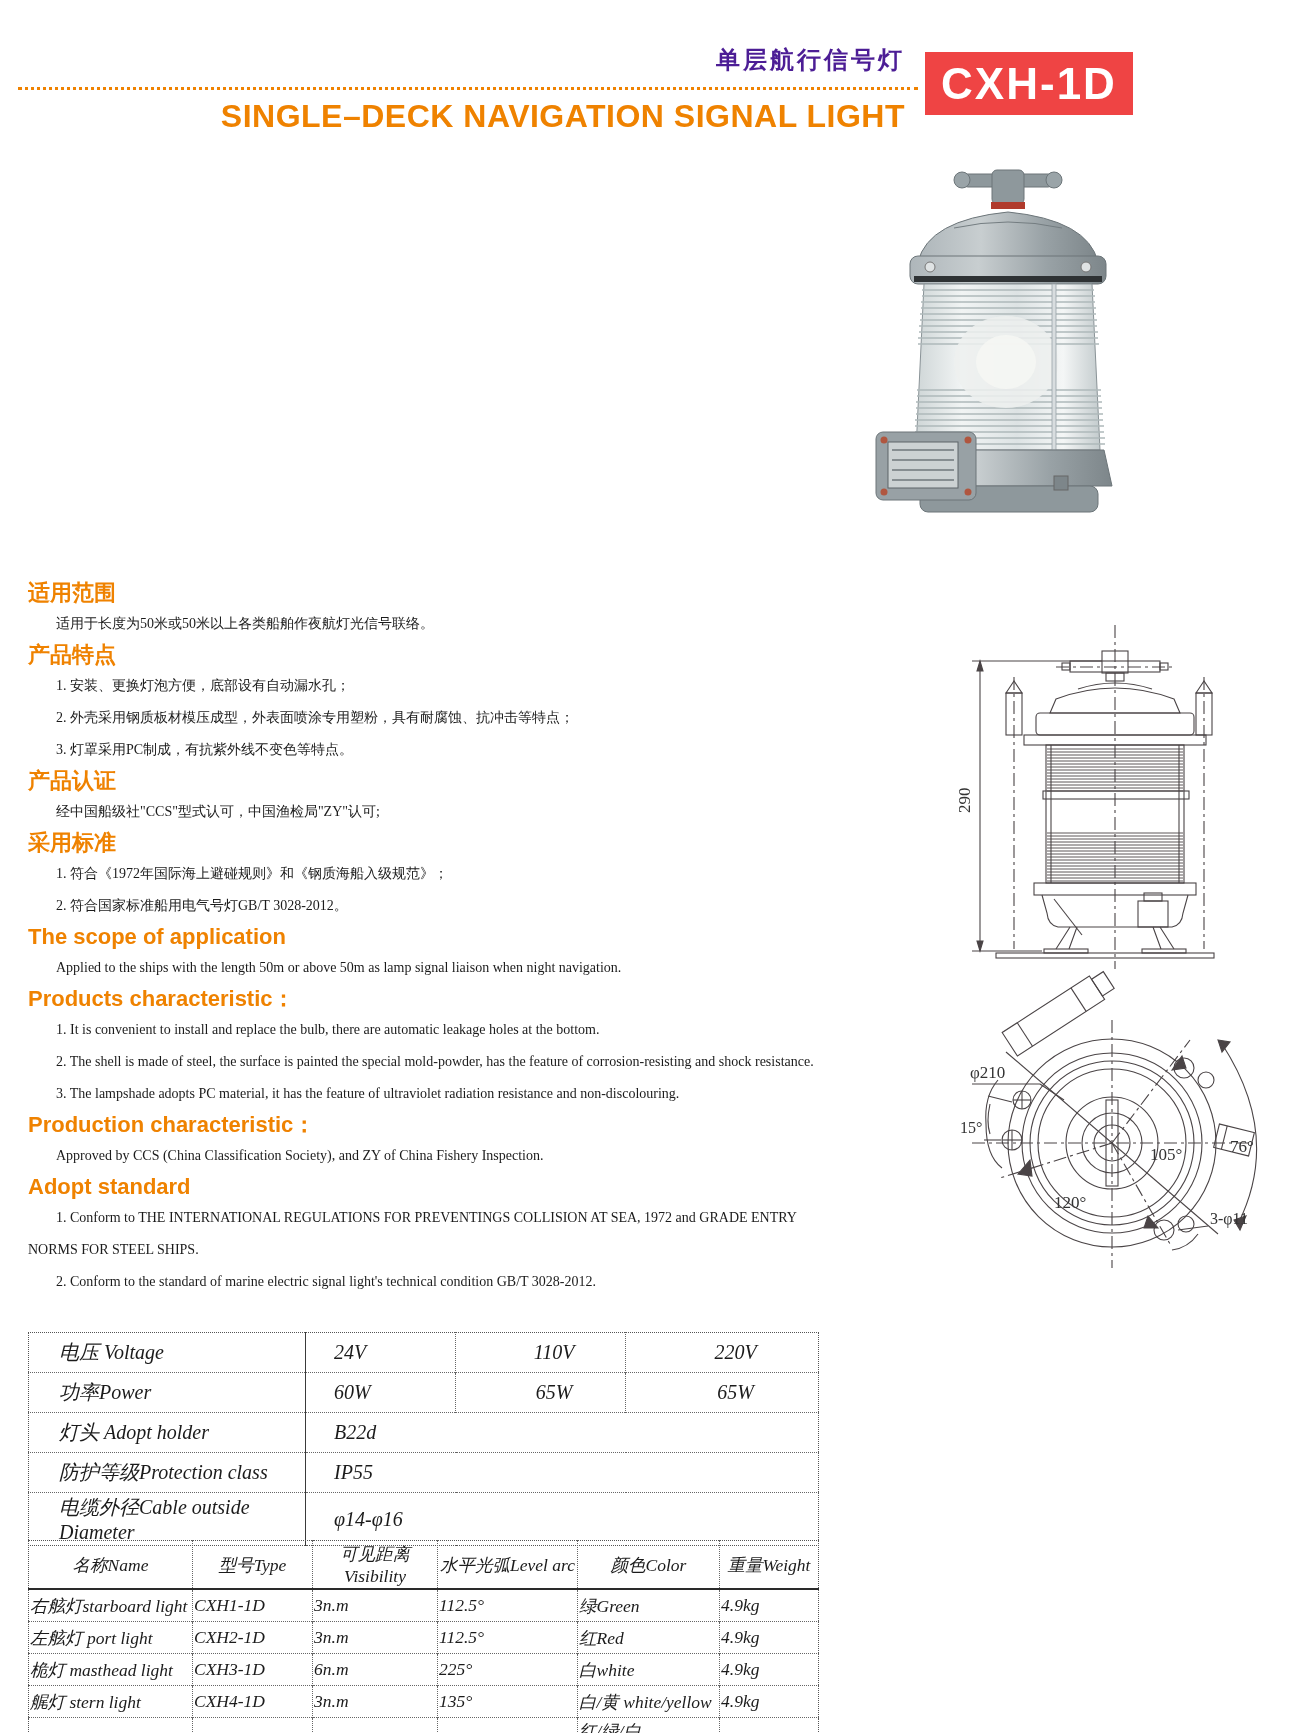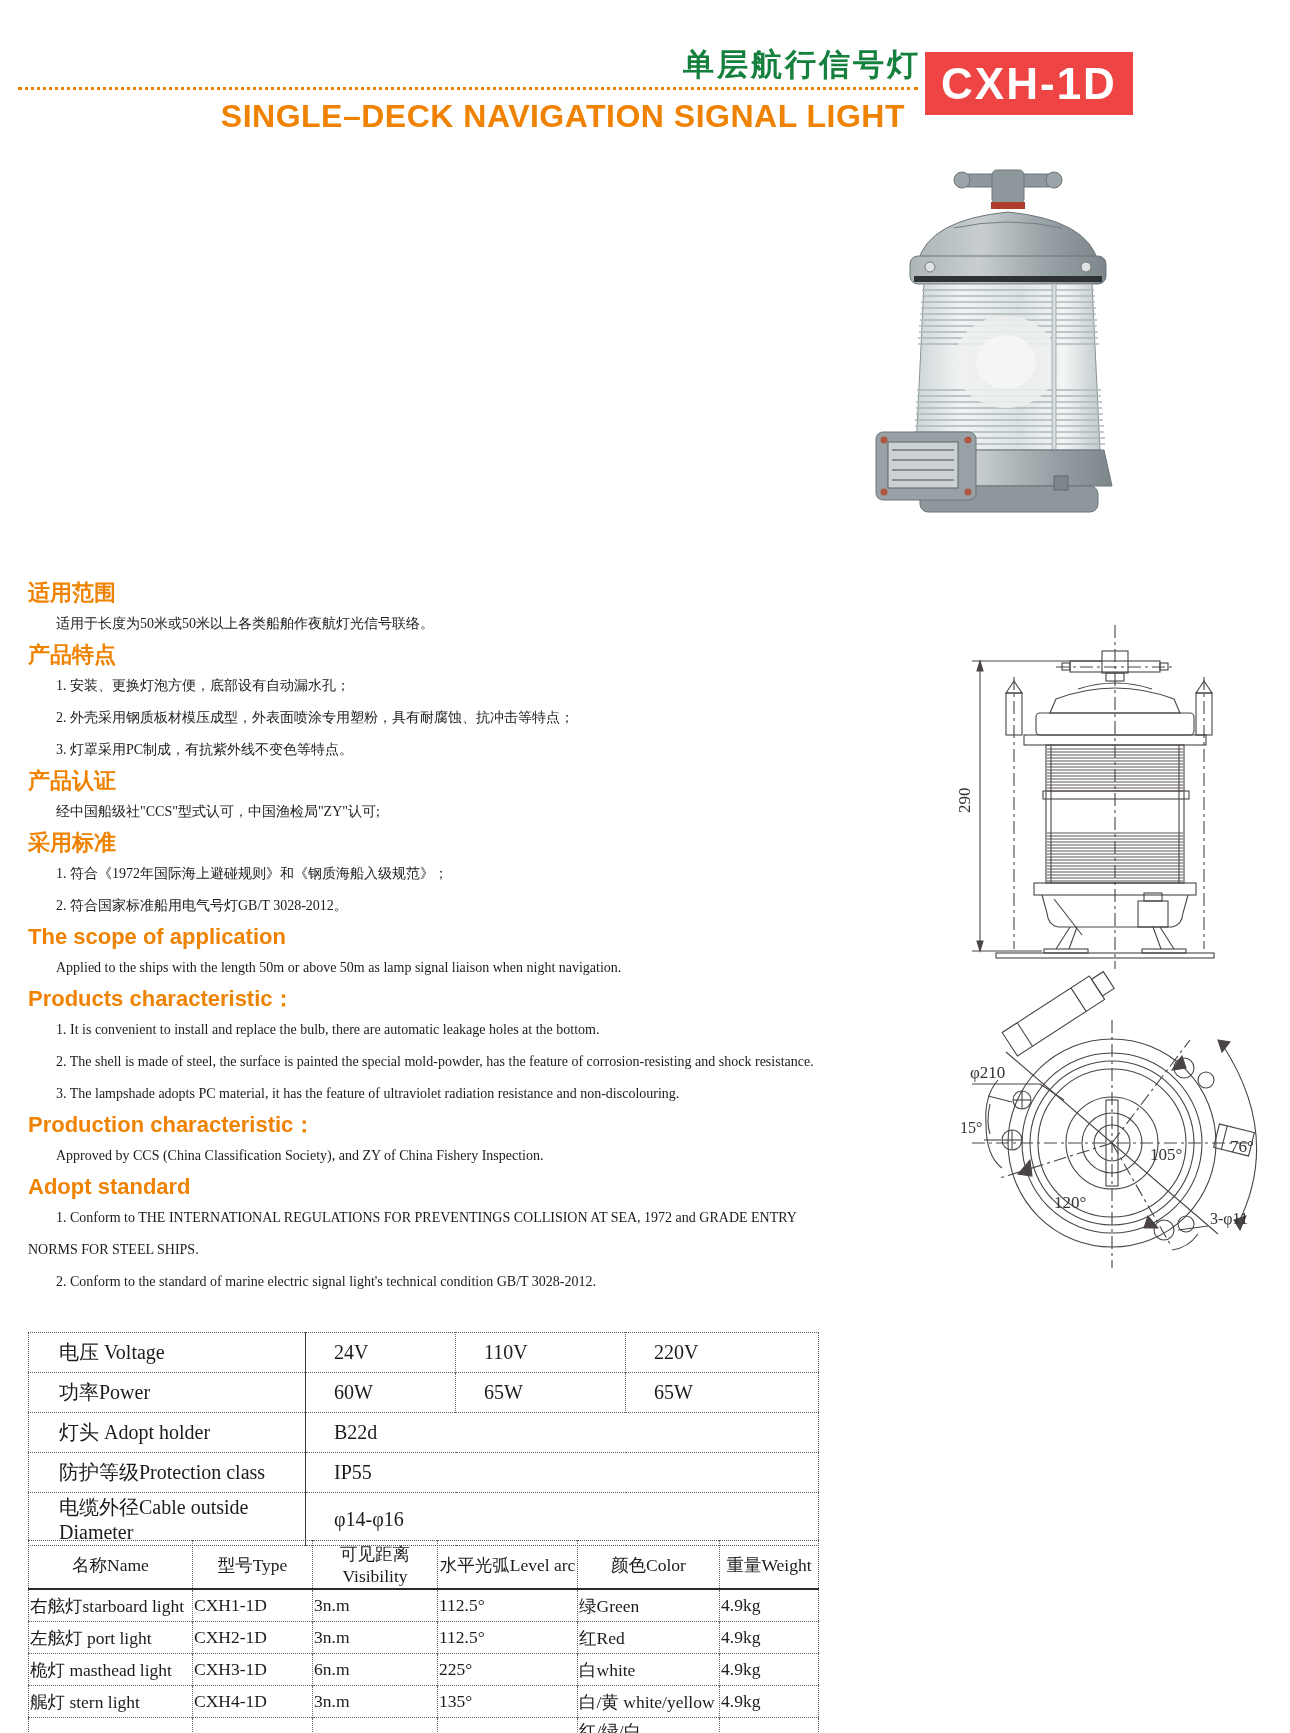--- a/index.html
+++ b/index.html
@@ -1,42 +1,42 @@
 <!DOCTYPE html>
 <html><head>
 <meta charset="utf-8">
 <style>
   html,body{margin:0;padding:0;background:#fff;}
   .page{position:relative;width:1290px;height:1733px;background:#fff;overflow:hidden;
         font-family:"Liberation Serif","DejaVu Serif",serif;color:#1c1c1c;}
 
   
-  .title-zh{position:absolute;top:44px;right:369px;font-family:"Liberation Sans","DejaVu Sans",sans-serif;
-            font-weight:bold;font-size:31px;letter-spacing:3px;color:#15803d;white-space:nowrap;}
+  .title-zh{position:absolute;top:44px;right:385px;font-family:"Liberation Sans","DejaVu Sans",sans-serif;
+            font-weight:bold;font-size:24px;letter-spacing:3px;color:#4c1d95;white-space:nowrap;}
   .dotline{position:absolute;top:87px;left:18px;right:372px;border-top:3px dotted #EF8200;}
   .title-en{position:absolute;top:98px;right:385px;font-family:"Liberation Sans","DejaVu Sans",sans-serif;
             font-weight:bold;font-size:32px;letter-spacing:0.5px;color:#EF8200;white-space:nowrap;}
   .badge{position:absolute;top:52px;left:925px;width:208px;height:63px;background:#ef4444;
          display:flex;align-items:center;justify-content:center;color:#fff;
          font-family:"Liberation Sans","DejaVu Sans",sans-serif;font-weight:bold;font-size:44px;letter-spacing:2px;}
 
   
   .copy{position:absolute;left:28px;top:578px;width:790px;}
   .hd{font-family:"Liberation Sans","DejaVu Sans",sans-serif;font-weight:bold;font-size:22px;
       line-height:30px;margin:0;color:#EF8200;}
   .p{font-size:14px;line-height:32px;margin:0;text-indent:28px;color:#1b1b1b;}
 
   
-  table{border-collapse:collapse;table-layout:fixed;}
+  table{border-collapse:collapse;table-layout:fixed;font-style:italic;}
   .spec-table{position:absolute;left:28px;top:1332px;width:790px;border:1px dotted #555;}
   .spec-table td{border-top:1px dotted #666;height:37px;font-size:20px;color:#1b1b1b;}
   .spec-table tr:first-child td{border-top:none;}
   .spec-table td.lbl{border-right:1px solid #3a3a3a;padding-left:30px;}
   .spec-table td.v{padding-left:28px;}
-  .spec-table td.midline{border-left:1px dotted #666;}
+  .spec-table td.midline{border-left:1px dotted #666;text-align:center;}
 
   .model-table{position:absolute;left:28px;top:1540px;width:790px;border:1px dotted #555;}
   .model-table th{font-weight:normal;font-size:17.5px;height:32px;border-bottom:2.5px solid #2a2a2a;
                   border-left:1px dotted #666;text-align:center;color:#1b1b1b;}
   .model-table td{font-size:17.5px;height:29px;border-left:1px dotted #666;border-top:1px dotted #666;
                   text-align:left;color:#1b1b1b;}
   .model-table th:first-child,.model-table td:first-child{border-left:none;}
 
   
   .photo{position:absolute;left:858px;top:150px;}

